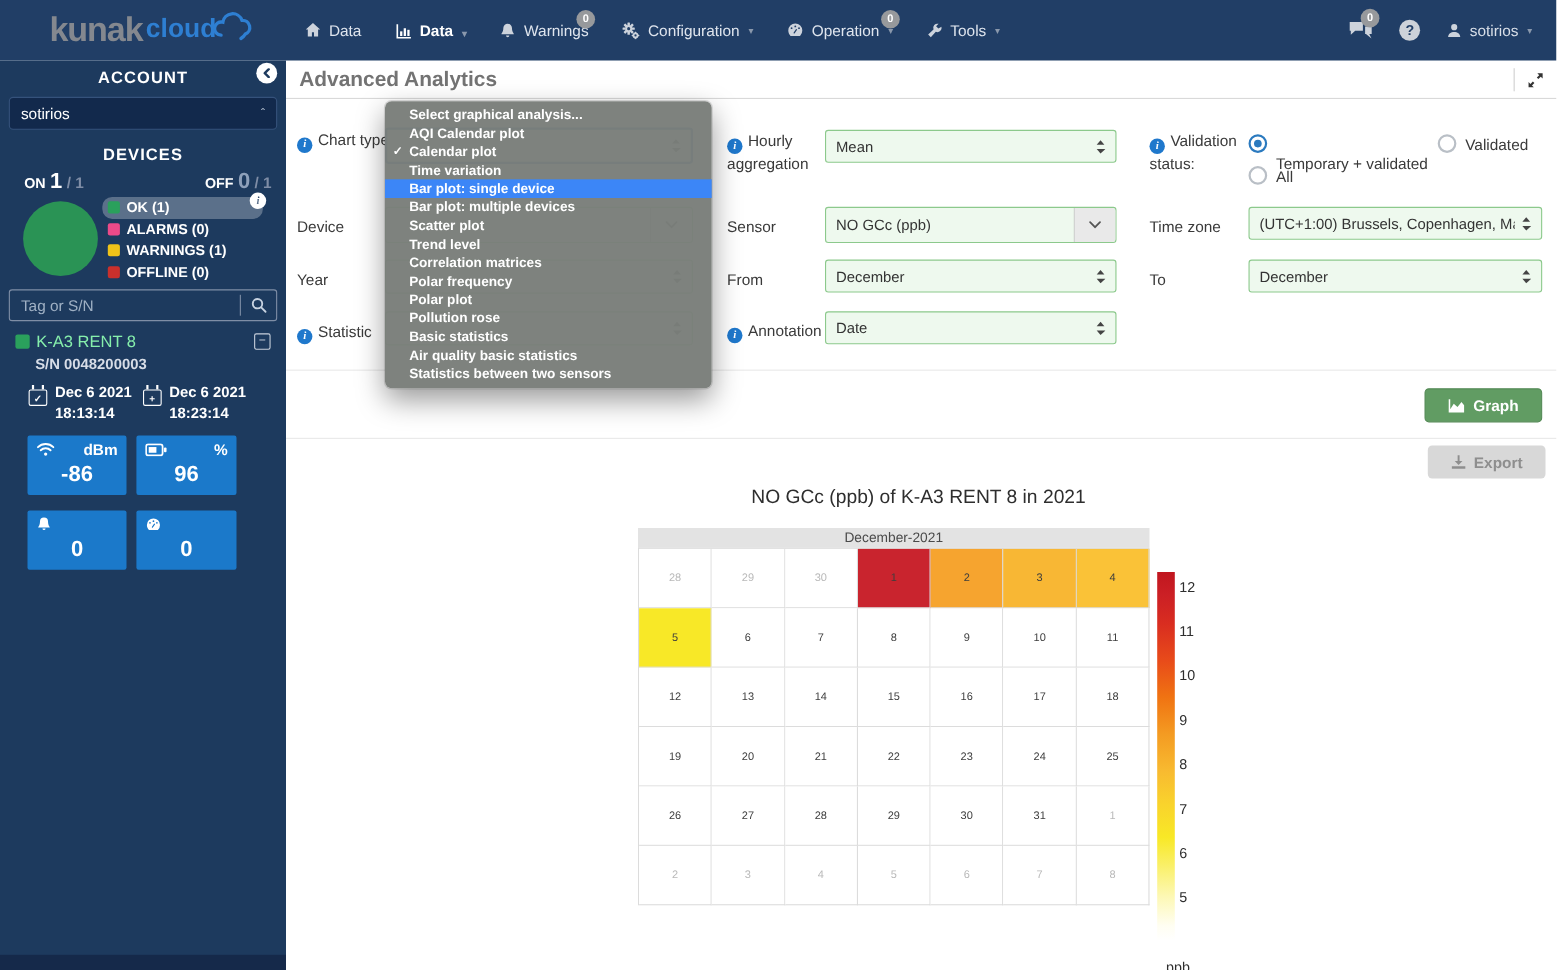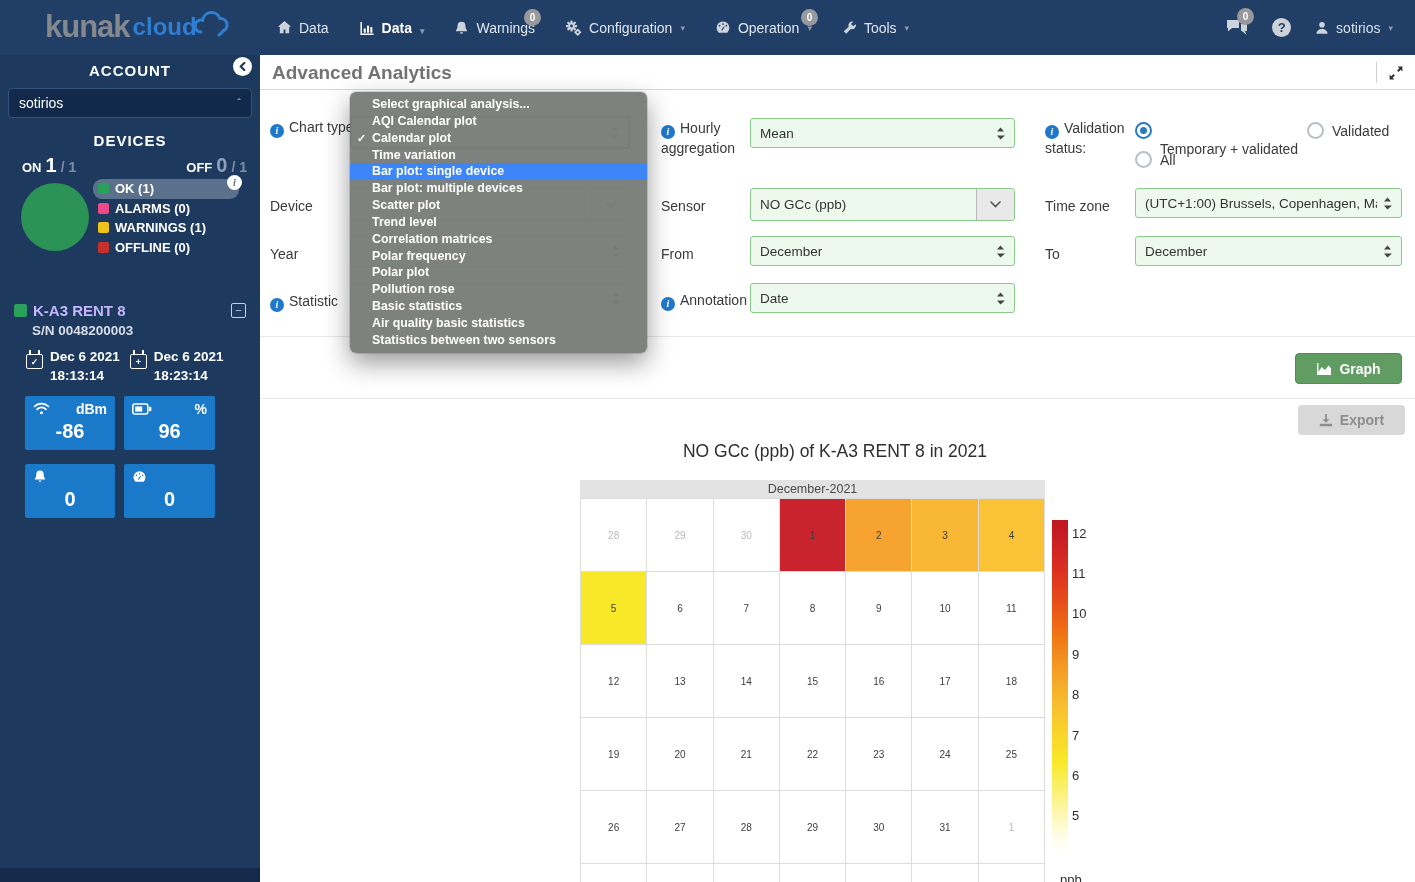--- a/index.html
+++ b/index.html
@@ -44,21 +44,21 @@
   .legend-row.hl { background:rgba(255,255,255,0.28); }
   .swatch { width:11px; height:11px; border-radius:2px; flex:0 0 11px; }
   .legend-label { font-size:13px; font-weight:700; color:#fff; white-space:nowrap;text-align:right; }
   .search-box { position:absolute; top:208px; left:8px; width:244px; height:29px; border:1px solid #7f8ea6; border-radius:3px; display:flex; align-items:center; }
   .search-box input { flex:1; background:transparent; border:none; outline:none; color:#dfe6f0; font-size:14px; padding:0 10px; font-family:"Liberation Sans",sans-serif; }
   .search-box input::placeholder { color:#9fb0c4; }
   .search-box .vdiv { width:1px; height:19px; background:#7f8ea6; }
   .search-btn { width:32px; display:flex; align-items:center; justify-content:center; cursor:pointer; }
   .dev-row { position:absolute; top:247px; left:14px; right:14px; display:flex; align-items:center; }
   .dev-square { width:13px; height:13px; border-radius:2px; background:#2aa05c; }
-  .dev-name { margin-left:6px; font-size:15px; font-weight:700; color:#c4b5fd; }
+  .dev-name { margin-left:6px; font-size:15px; font-weight:400; color:#86efac; }
   .minus-sq { margin-left:auto; width:15px; height:15px; border:1.5px solid #c7cfdb; border-radius:2px; color:#c7cfdb; font-size:11px; line-height:11px; display:flex; align-items:center; justify-content:center; cursor:pointer; }
   .dev-serial { position:absolute; top:268px; left:32px; font-size:13.5px; font-weight:700; color:#d7dde7; }
   .comm { position:absolute; top:292px; left:26px; display:flex; gap:10px; }
   .comm .grp { display:flex; gap:7px; }
   .mini-cal { width:17px; height:15px; border:1.6px solid #fff; border-radius:2px; position:relative; margin-top:7px; }
   .mini-cal::before { content:''; position:absolute; top:-5px; left:2px; width:2px; height:4px; background:#fff; box-shadow:9px 0 0 #fff; }
   .mini-cal::after { position:absolute; inset:0; display:flex; align-items:center; justify-content:center; font-size:9px; color:#fff; font-weight:700; }
   .mini-cal.check::after { content:'\2713'; }
   .mini-cal.plus::after { content:'+'; }
   .comm .lines { display:flex; flex-direction:column; }
@@ -98,21 +98,21 @@
 
   
   .btn-graph { position:absolute; left:1035px; top:298px; width:107px; height:31px; background:#619c63; border:1px solid #558a57; border-radius:4px; color:#fff; font-weight:700; font-size:14px; display:flex; align-items:center; justify-content:center; gap:7px; cursor:pointer; }
   .row-divider { position:absolute; left:0; top:343px; width:100%; height:1px; background:#e8e8e8; }
   .btn-export { position:absolute; left:1038px; top:350px; width:107px; height:30px; background:#d8d8d8; border:none; border-radius:4px; color:#8e8e8e; font-weight:700; font-size:14px; display:flex; align-items:center; justify-content:center; gap:7px; cursor:pointer; }
 
   
   .chart-title { position:absolute; left:300px; top:386px; width:550px; text-align:center; font-size:17.5px; color:#2e2e2e; }
   .cal-header { position:absolute; left:320px; top:425px; width:465px; height:18px; background:#e3e3e3; text-align:center; line-height:18px; font-size:12.5px; color:#4a4a4a; }
   .cal-grid { position:absolute; left:320px; top:443px; width:465px; display:grid; grid-template-columns:repeat(7,66.3px); border-left:1px solid #dcdcdc; border-top:1px solid #dcdcdc; }
-  .cal-cell { position:relative; width:66.3px; height:73px; background:#fff; border-right:1px solid #dcdcdc; border-bottom:1px solid #dcdcdc; }
+  .cal-cell { position:relative; width:66.3px; height:54px; background:#fff; border-right:1px solid #dcdcdc; border-bottom:1px solid #dcdcdc; }
   .cal-cell .day { position:absolute; left:0; top:50%; width:100%; transform:translateY(-50%); text-align:center; font-size:10px; color:#3d3d3d; }
   .cal-cell .day.out { color:#b9b9b9; }
   .colorbar { position:absolute; left:792px; top:465px; width:16px; height:335px;
     background:linear-gradient(180deg,#c0161f 0%,#cb1f25 6%,#d92d20 14%,#e84b1a 24%,#f07312 34%,#f49b22 44%,#f8ba30 54%,#f9d32c 63%,#f8e826 72%,#faf06b 80%,#fdf8b4 88%,#fffef2 96%,#ffffff 100%); }
   .cb-ticks { position:absolute; left:812px; top:465px; width:34px; height:335px; }
   .cb-tick { position:absolute; left:0; font-size:13px; color:#2e2e2e; }
   .cb-unit { position:absolute; left:800px; top:817px; font-size:13px; color:#2e2e2e; }
 </style>
 </head>
 <body>
@@ -271,20 +271,30 @@
         </div>
         <div class="legend-row">
           <span class="swatch" style="background: rgb(239, 195, 25);"></span>
           <span class="legend-label">WARNINGS (1)</span>
         </div>
         <div class="legend-row">
           <span class="swatch" style="background: rgb(201, 48, 44);"></span>
           <span class="legend-label">OFFLINE (0)</span>
         </div>
       </div>
+    <div class="search-box">
+      <input type="text" placeholder="Tag or S/N" style="">
+      <span class="vdiv"></span>
+      <span class="search-btn">
+        <svg width="15" height="15" viewBox="0 0 16 16">
+            <circle cx="6.5" cy="6.5" r="4.6" fill="none" stroke="#c7d2e0" stroke-width="1.8"></circle>
+            <path d="m10.3 10.3 4 4" stroke="#c7d2e0" stroke-width="1.8" stroke-linecap="round"></path>
+          </svg>
+      </span>
+    </div>
     <div class="dev-row">
       <span class="dev-square"></span>
       <span class="dev-name">K-A3 RENT 8</span>
       <span class="minus-sq">−</span>
     </div>
     <div class="dev-serial">S/N 0048200003</div>
     <div class="comm">
       <span class="grp">
         <span class="mini-cal check"></span>
         <span class="lines">

